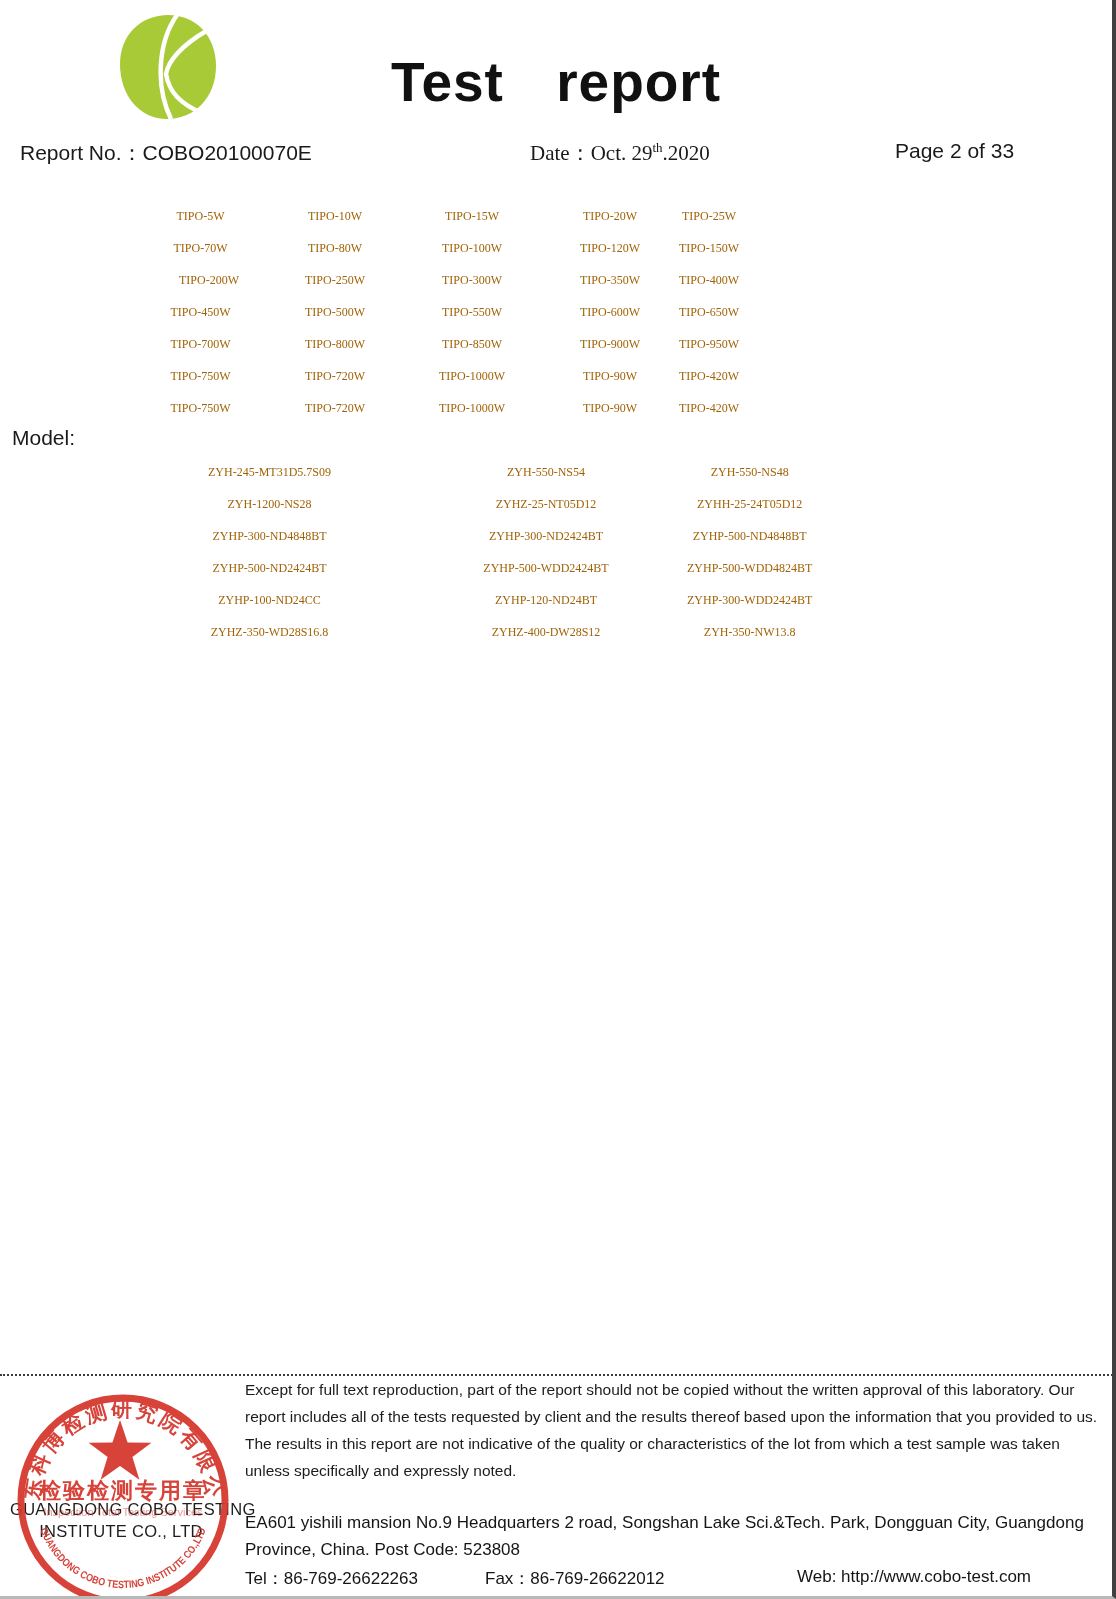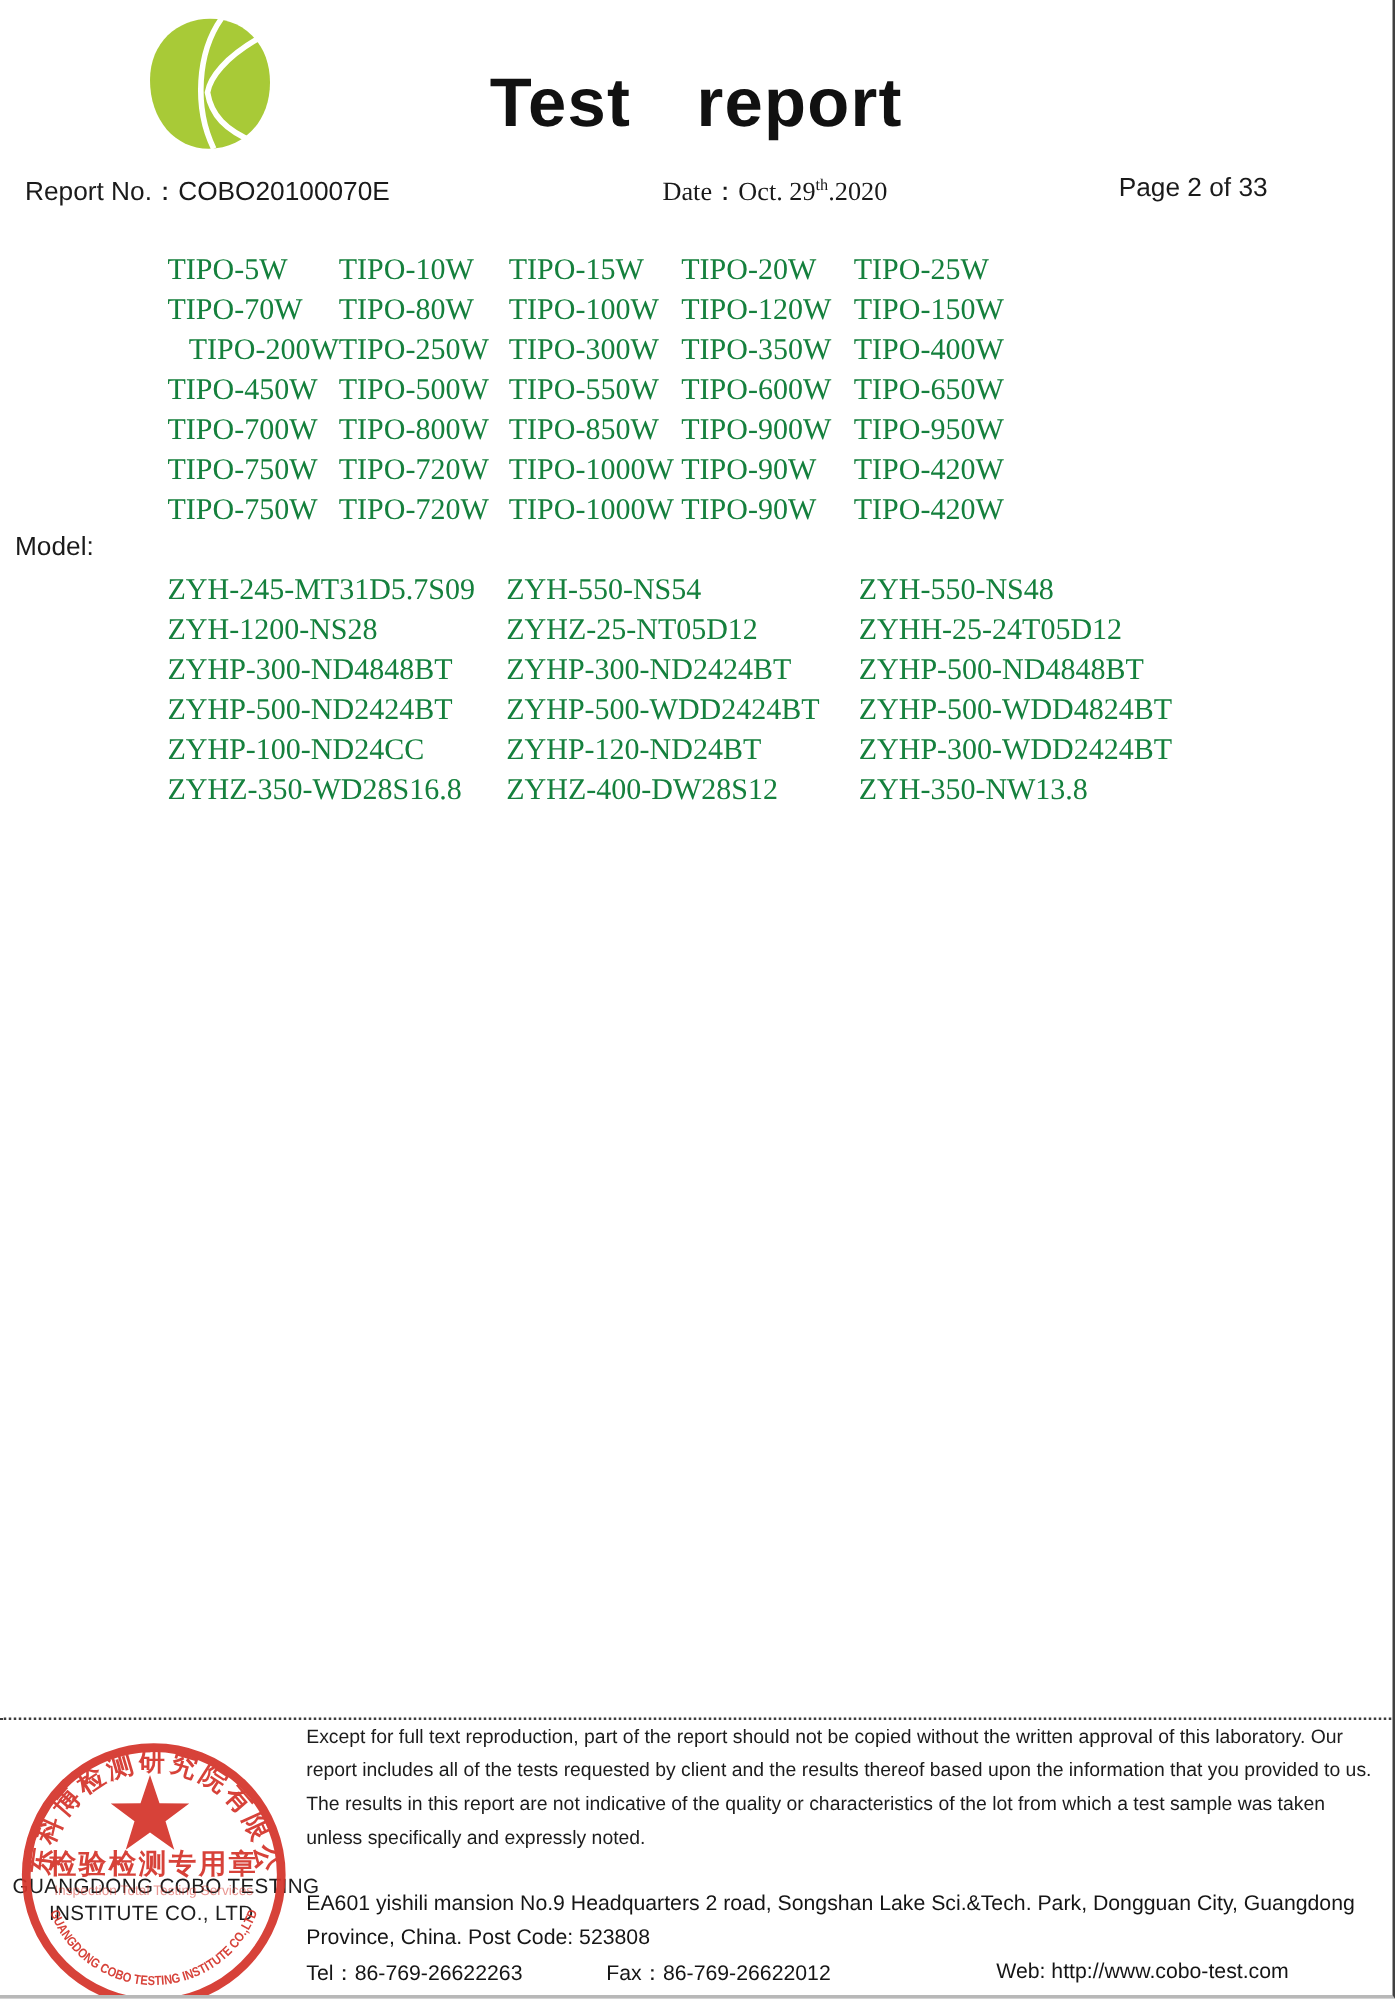--- a/index.html
+++ b/index.html
@@ -4,42 +4,42 @@
 <style>
   html,body{margin:0;padding:0;background:#e8e8e8;}
   .page{
     position:relative;
     width:1116px;height:1599px;
     background:#ffffff;
     overflow:hidden;
     margin:0 auto;
     font-family:"Liberation Sans",sans-serif;
     color:#1a1a1a;
-    border-right:2px solid #404040;
+    border-right:4px solid #404040;
     border-bottom:3px solid #b8b8b8;
     box-sizing:border-box;
   }
   
   .logo{position:absolute;left:118px;top:14px;}
   .title{
     position:absolute;left:0;top:50px;width:100%;
     text-align:center;
     font-size:55px;font-weight:bold;letter-spacing:1px;word-spacing:36px;
     color:#111;
   }
   .info-row{position:absolute;left:0;top:139px;width:100%;height:30px;font-size:21px;}
   .info-report{position:absolute;left:20px;top:0;white-space:nowrap;}
   .info-date{position:absolute;left:530px;top:0;white-space:nowrap;font-family:Liberation Serif, serif;}
   .info-page{position:absolute;left:895px;top:0;white-space:nowrap;}
   .info-date sup{font-size:13px;}
   
   .model-label{position:absolute;left:12px;top:426px;font-size:21px;}
   table.model-table{
     position:absolute;border-collapse:collapse;
-    font-family:"Liberation Serif",serif;font-size:24px;color:#15803d;
+    font-family:"Liberation Serif",serif;font-size:12px;color:#a16207;text-align:center;
   }
   table.model-table td{height:32px;padding:0;vertical-align:middle;white-space:nowrap;}
   .tipo{left:134px;top:200px;}
   .tipo td:nth-child(1){width:133px;}
   .tipo td:nth-child(2){width:136px;}
   .tipo td:nth-child(3){width:138px;}
   .tipo td:nth-child(4){width:138px;}
   .tipo tr:nth-child(3) td:nth-child(1){padding-left:17px;box-sizing:border-box;}
   .zyh{left:134px;top:456px;}
   .zyh td:nth-child(1){width:271px;margin-left:20px;}

